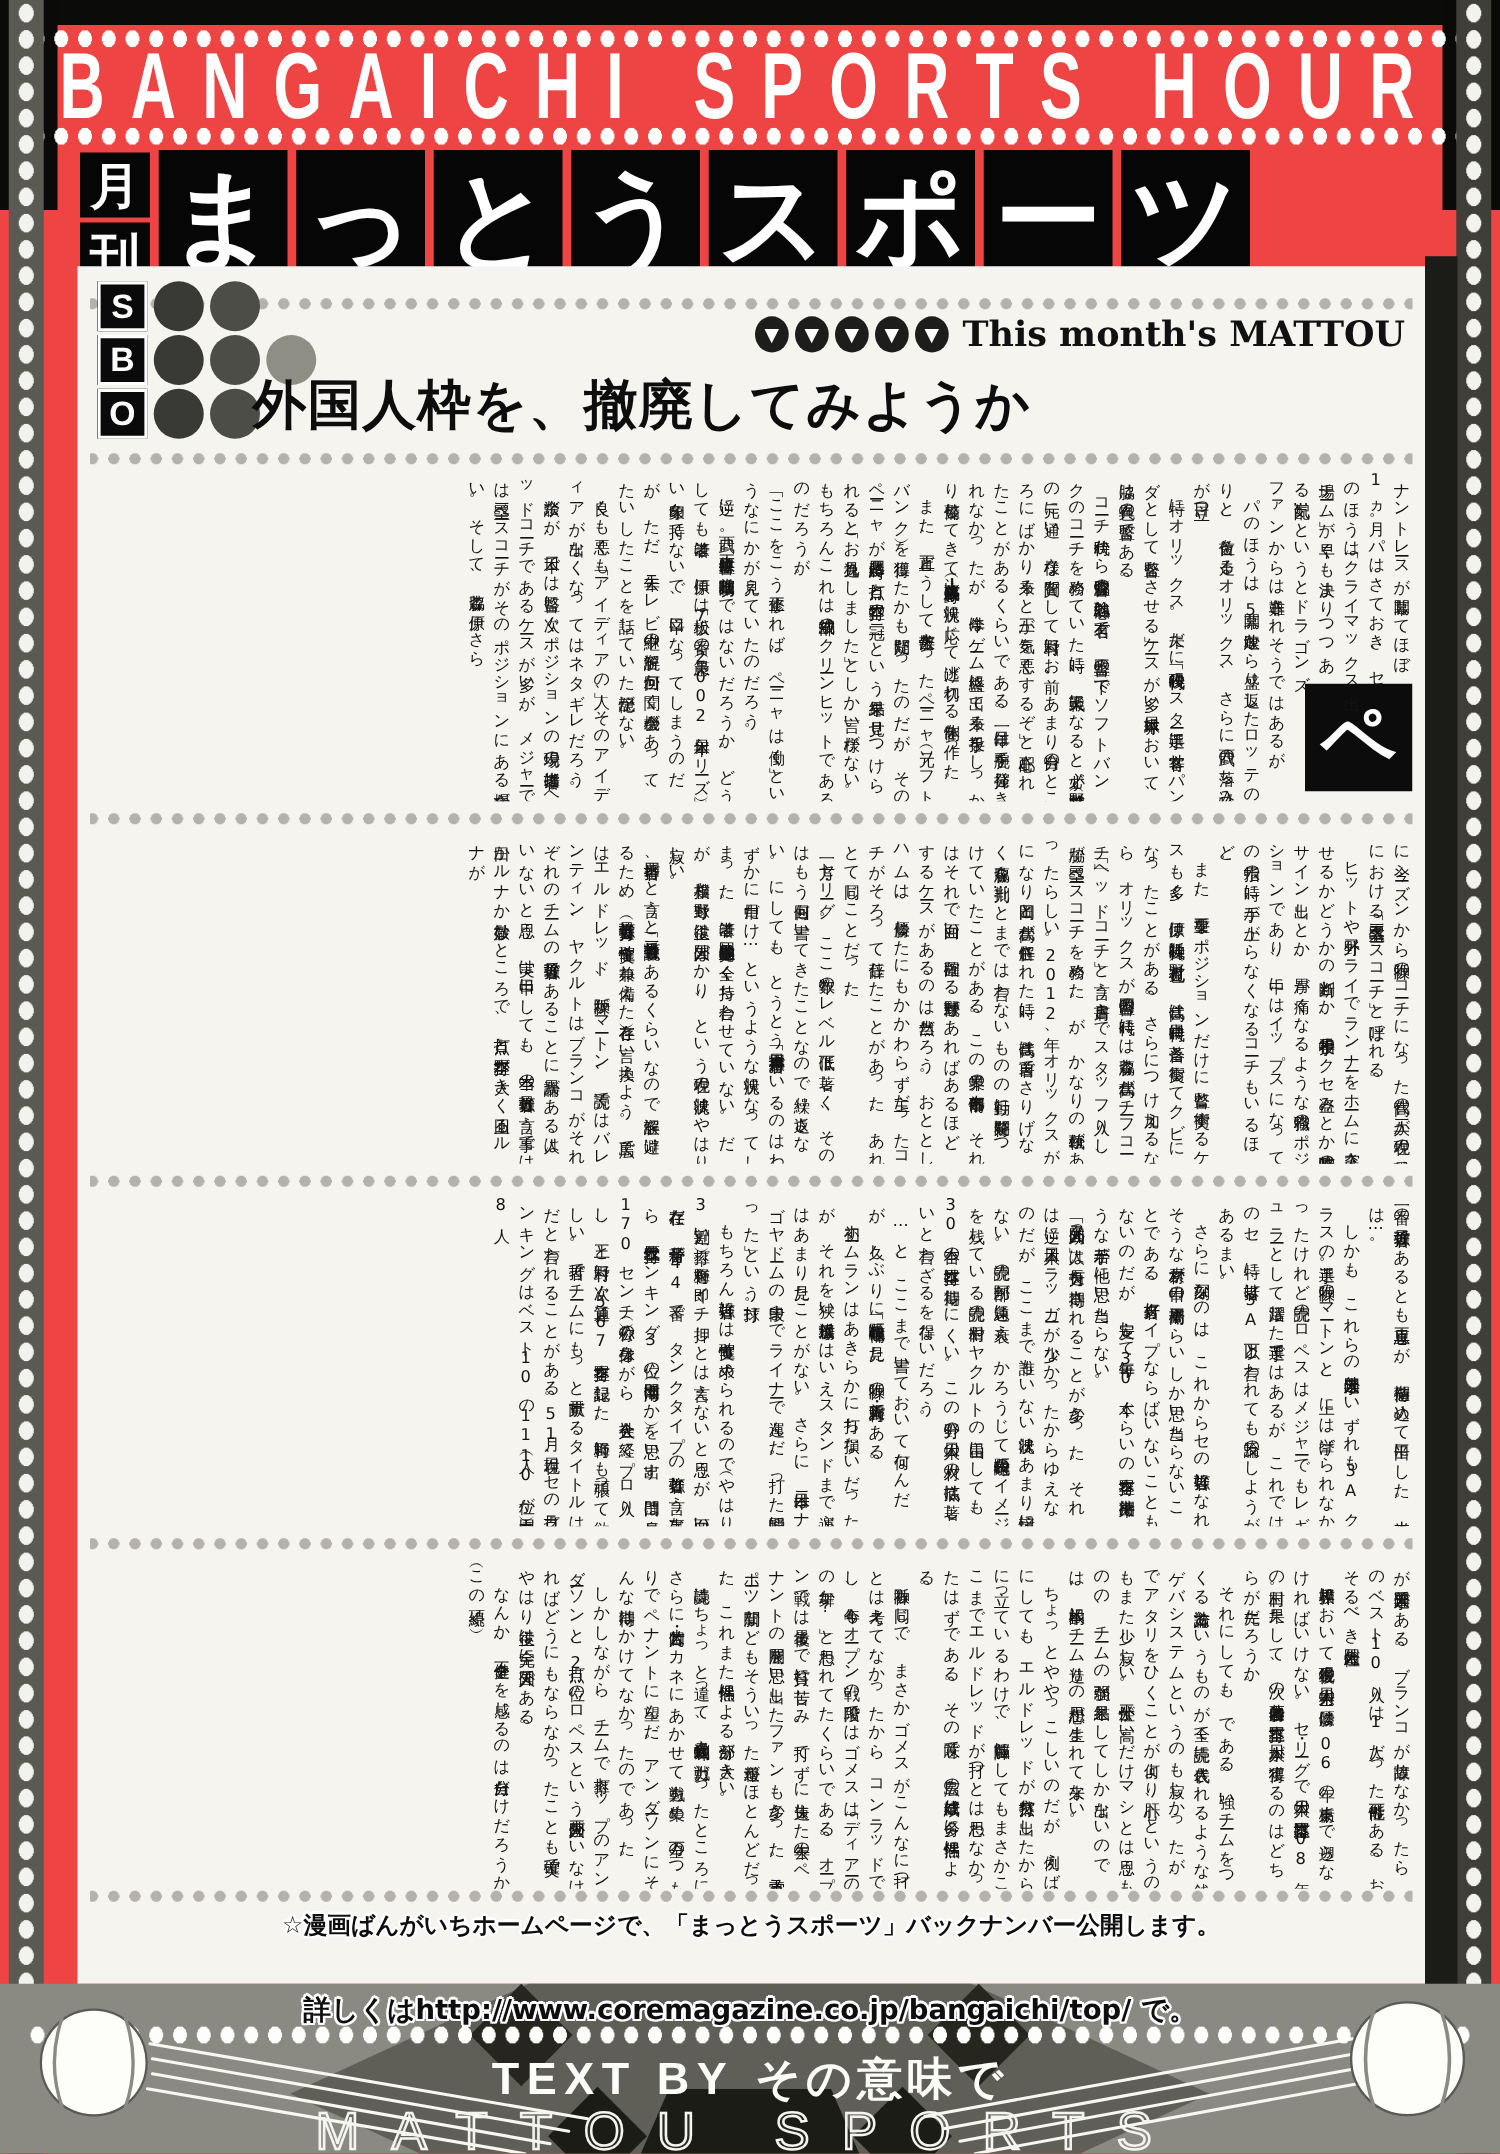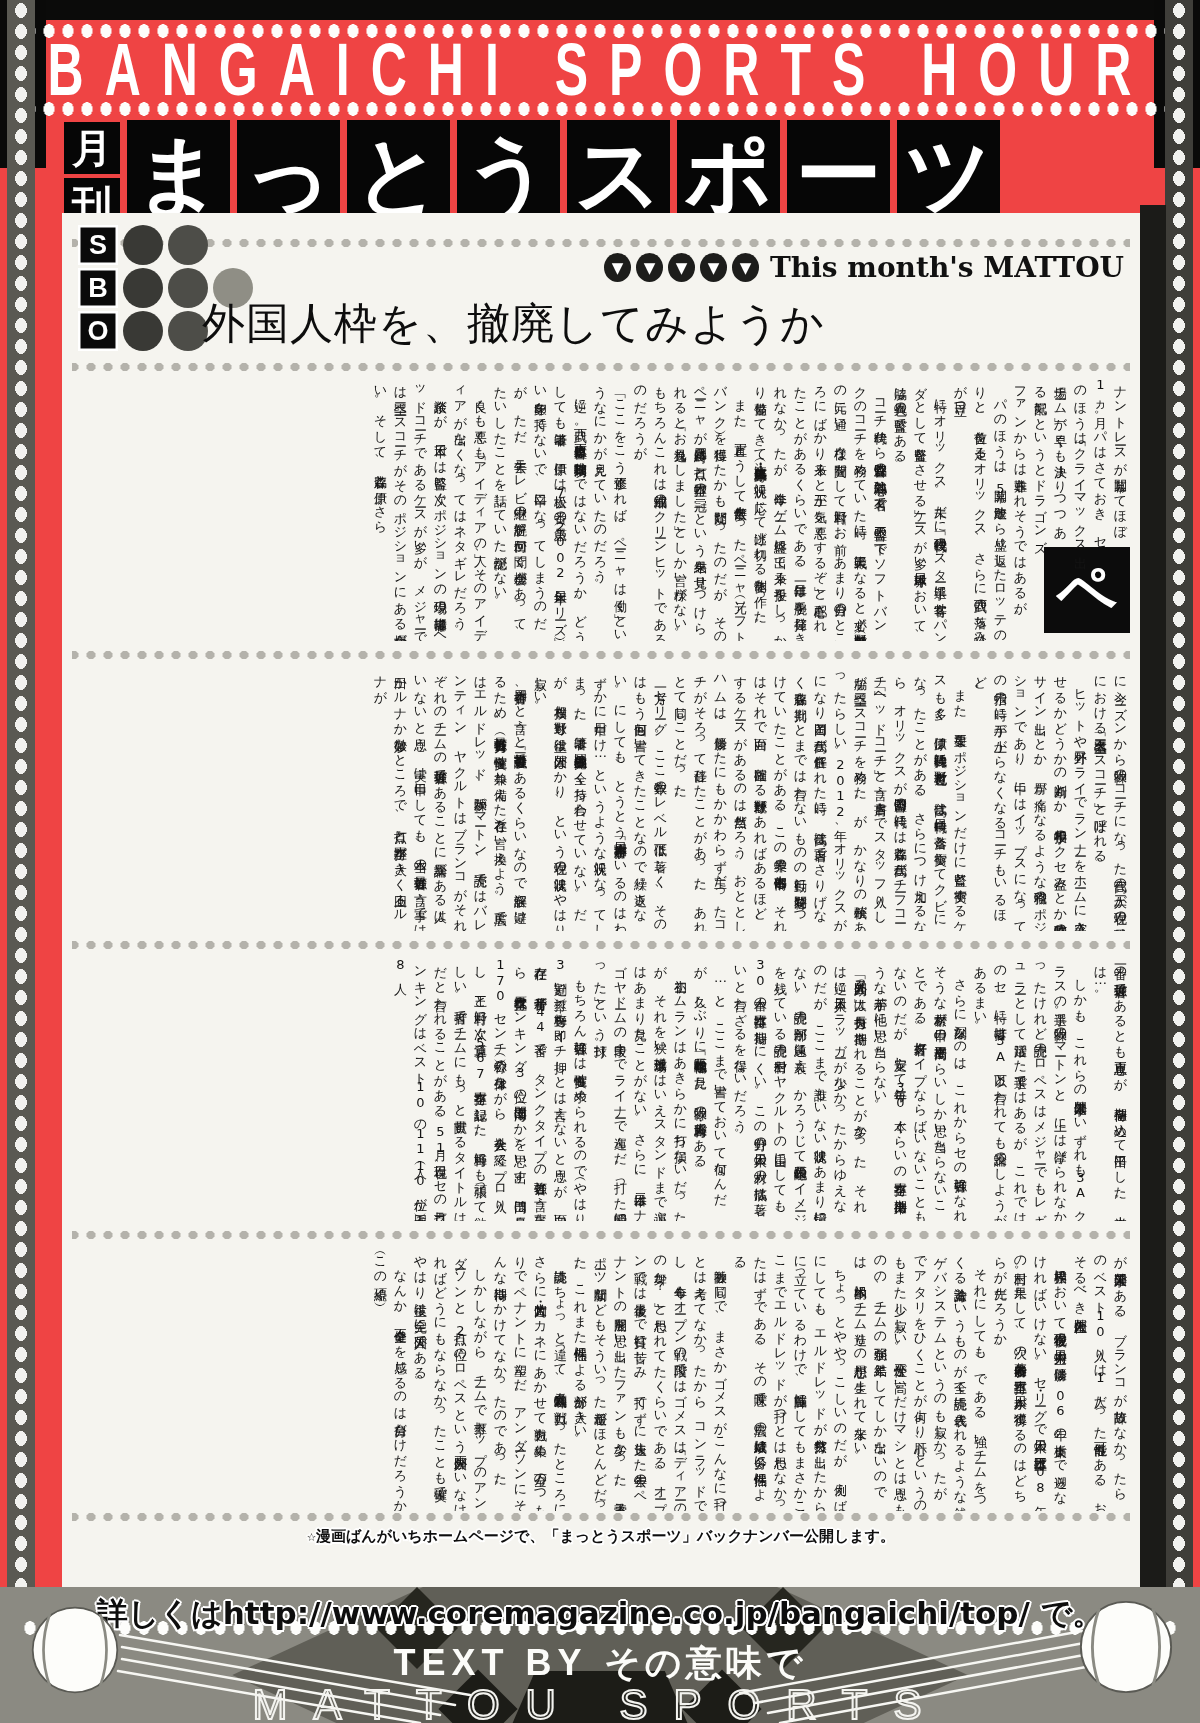--- a/index.html
+++ b/index.html
@@ -64,58 +64,58 @@
   }
   .ball { width:40px; height:40px; border-radius:50%; }
   .b1 { background:#393935; } .b2 { background:#4d4d48; } .b3 { background:#8f8e85; }
   
   .subject-line { position:absolute; right:16px; top:38px; display:flex; align-items:center; gap:2px; }
   .arrow-dot {
     width:27px; height:29px; border-radius:50%; background:#1d1d1b; color:#fff;
     display:flex; align-items:center; justify-content:center; font-size:15px; margin-right:3px;
   }
   .subject-text { font-family:"DejaVu Serif", serif; font-weight:bold; font-size:28px; color:#111; margin-left:6px; }
-  .headline { position:absolute; left:140px; top:82px; font-size:43px; font-weight:400; letter-spacing:1px; color:#0d0d0d; }
+  .headline { position:absolute; left:140px; top:82px; font-size:43px; font-weight:700; letter-spacing:1px; color:#0d0d0d; }
   
   .band {
     position:absolute; left:10px; width:1058px; height:264px; overflow:hidden;
     writing-mode:vertical-rl; text-orientation:upright;
     font-size:13px; line-height:20px; color:#17171
 5; letter-spacing:0.5px;
   }
   .band p { margin:0; text-indent:1em; }
   .band p.noindent { text-indent:0; }
   .dropcap {
     float:right; width:86px; height:86px; background:#0c0c0c; color:#fff;
     writing-mode:horizontal-tb; display:flex; align-items:center; justify-content:center;
     font-size:60px; font-weight:bold; margin:0 0 8px 8px;
   }
   
   .halo {
     text-shadow: 2px 0 0 #fff, -2px 0 0 #fff, 0 2px 0 #fff, 0 -2px 0 #fff,
                  1.5px 1.5px 0 #fff, -1.5px 1.5px 0 #fff, 1.5px -1.5px 0 #fff, -1.5px -1.5px 0 #fff;
   }
   .notice1 { position:absolute; left:0; top:1314px; width:1078px; text-align:center;
-    font-weight:bold; font-size:15px; color:#0e0e0e;font-family:Liberation Mono, monospace; }
+    font-weight:bold; font-size:19px; color:#0e0e0e; }
   
   .footer-band { position:absolute; left:0; top:1587px; width:1200px; height:136px; background:#8b8a82; overflow:hidden; }
   .diamond {
     position:absolute; left:50%; top:0; width:400px; height:400px; background:#605f57;
     transform:translate(-50%,-28%) scale(1.3,0.6) rotate(45deg);
   }
   .mini-diamond { position:absolute; width:58px; height:58px; background:#26261f; transform:rotate(45deg); top:12px; }
   .mini-diamond.l { left:calc(50% - 212px); } .mini-diamond.r { left:calc(50% + 154px); }
   .home-trap {
     position:absolute; left:50%; bottom:-6px; width:180px; height:58px; background:#1c1c17;
     transform:translateX(-50%); clip-path:polygon(14% 0, 86% 0, 100% 100%, 0 100%);
   }
   .home-sq { position:absolute; bottom:-14px; width:56px; height:56px; background:#1c1c17; transform:rotate(45deg); }
   .home-sq.l { left:calc(50% - 150px); } .home-sq.r { left:calc(50% + 94px); }
   .notice2 { position:absolute; left:0; top:6px; width:1200px; text-align:center;
-    font-weight:bold; font-size:31px; color:#0e0e0e; z-index:5; }
+    font-weight:bold; font-size:22px; color:#0e0e0e; z-index:5; }
   .footer-dots { position:absolute; left:24px; top:32px; width:1152px; z-index:4; }
   .credit { position:absolute; left:0; top:52px; width:1200px; text-align:center; z-index:6;
     color:#fcfcf9; font-weight:bold; font-size:36px; letter-spacing:4px; }
   .credit .by { font-family:"Liberation Sans", sans-serif; letter-spacing:6px; }
   .series { position:absolute; left:0; top:94px; width:1200px; text-align:center; z-index:6;
     font-family:"Liberation Sans", sans-serif; font-size:42px; letter-spacing:26px;
     color:rgba(255,255,255,0.06); -webkit-text-stroke:2px #f4f4f0; white-space:nowrap; }
   .ball-art { position:absolute; z-index:7; }
   .ball-art.left  { left:30px; top:18px; width:90px; height:90px; }
   .ball-art.right { right:26px; top:12px; width:96px; height:96px; }

